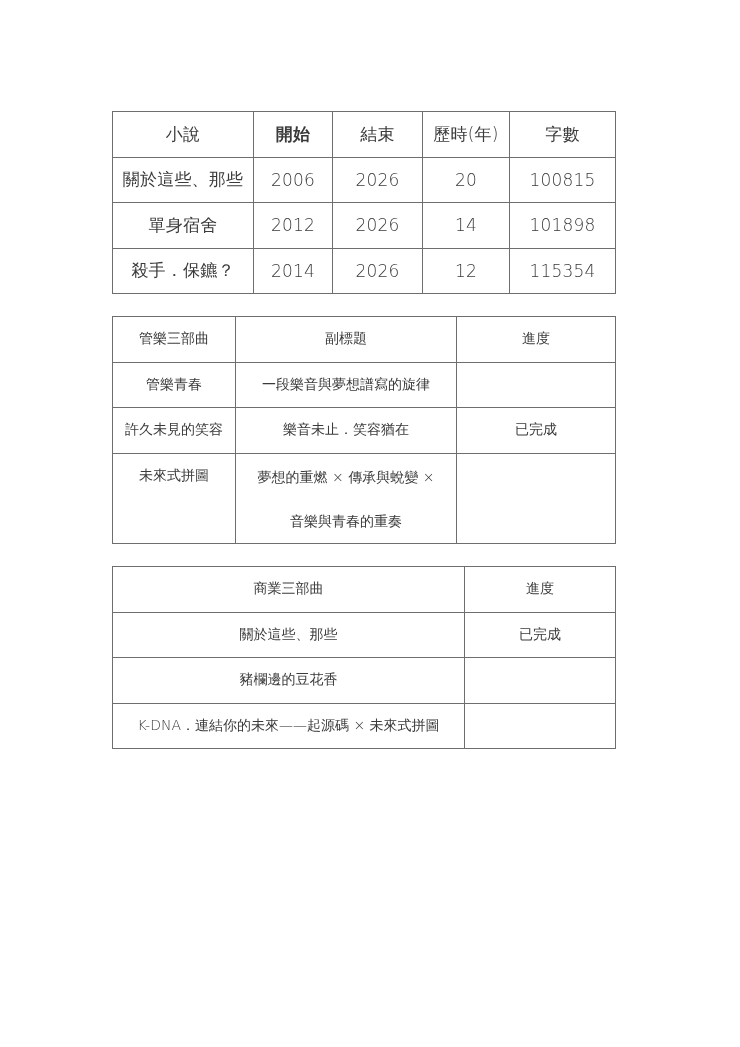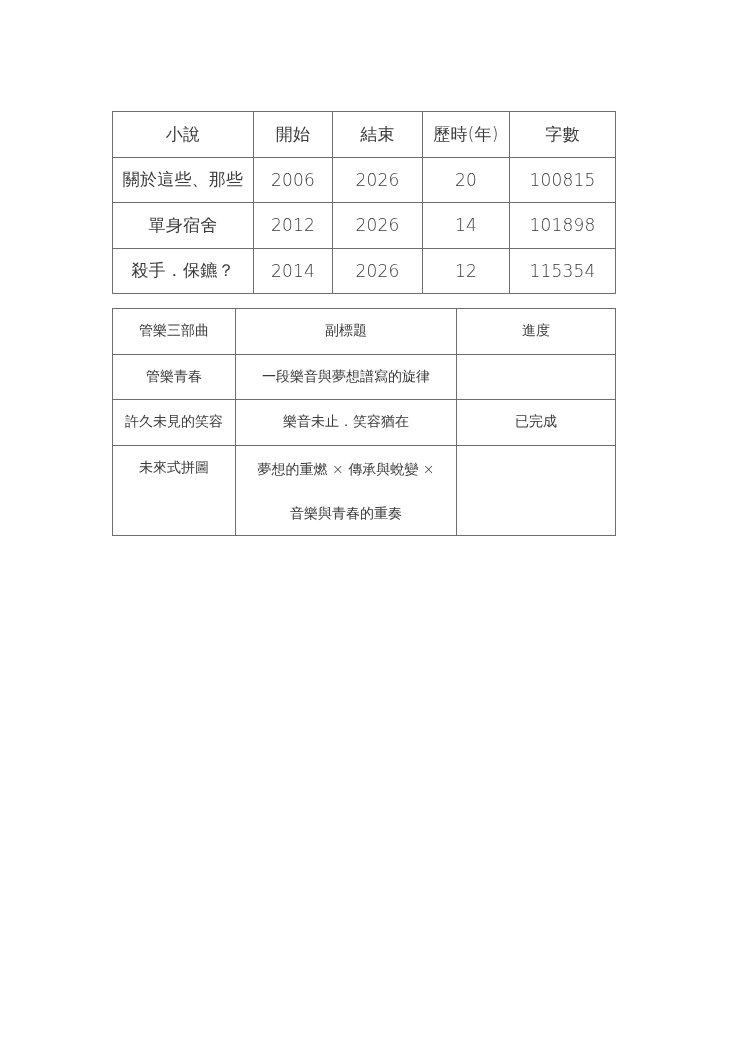--- a/index.html
+++ b/index.html
@@ -20,27 +20,27 @@
       border: 1.3px solid #6e6e6e;
       text-align: center;
       vertical-align: middle;
       font-weight: 300;
       white-space: nowrap;
     }
     
     #t1 { left: 112px; top: 111px; width: 503px; }
     #t1 td { height: 45.5px; font-size: 17px; letter-spacing: 0.2px; }
     #t1 .c1 { width: 141px; }
-    #t1 .c2 { width: 79px; }
+    #t1 .c2 { width: 79px; font-weight: bold; }
     #t1 .c3 { width: 90px; }
     #t1 .c4 { width: 87px; }
     #t1 .c5 { width: 106px; text-align: center; }
 
     
-    #t2 { left: 112px; top: 308px; width: 503px; }
+    #t2 { left: 112px; top: 316px; width: 503px; }
     #t2 td { height: 45.5px; font-size: 14px; }
     #t2 .c1 { width: 123px; }
     #t2 .c2 { width: 221px; }
     #t2 .c3 { width: 159px; }
     #t2 td.multi-left { vertical-align: top; padding-top: 13px; }
     #t2 .line { display: block; line-height: 20px; }
     #t2 .line + .line { margin-top: 25px; font-family: Liberation Serif, serif; }
 
     
     #t3 { left: 112px; top: 566px; width: 503px; }
@@ -107,14 +107,34 @@
       <td class="multi-left" style="height:90px;">未來式拼圖</td>
       <td class="multi-left" style="height:90px;">
         <span class="line">夢想的重燃 × 傳承與蛻變 ×</span>
         <span class="line">音樂與青春的重奏</span>
       </td>
       <td style="height:90px;"></td>
     </tr>
   </tbody>
     </table>
 
+  <table id="t3">
+    <tbody>
+        <tr>
+      <td class="c1">商業三部曲</td>
+      <td class="c2">進度</td>
+    </tr>
+    <tr>
+      <td>關於這些、那些</td>
+      <td>已完成</td>
+    </tr>
+    <tr>
+      <td>豬欄邊的豆花香</td>
+      <td></td>
+    </tr>
+    <tr>
+      <td>K-DNA．連結你的未來——起源碼 × 未來式拼圖</td>
+      <td></td>
+    </tr>
+  </tbody>
+    </table>
 
 </div>
 
 </body></html>

